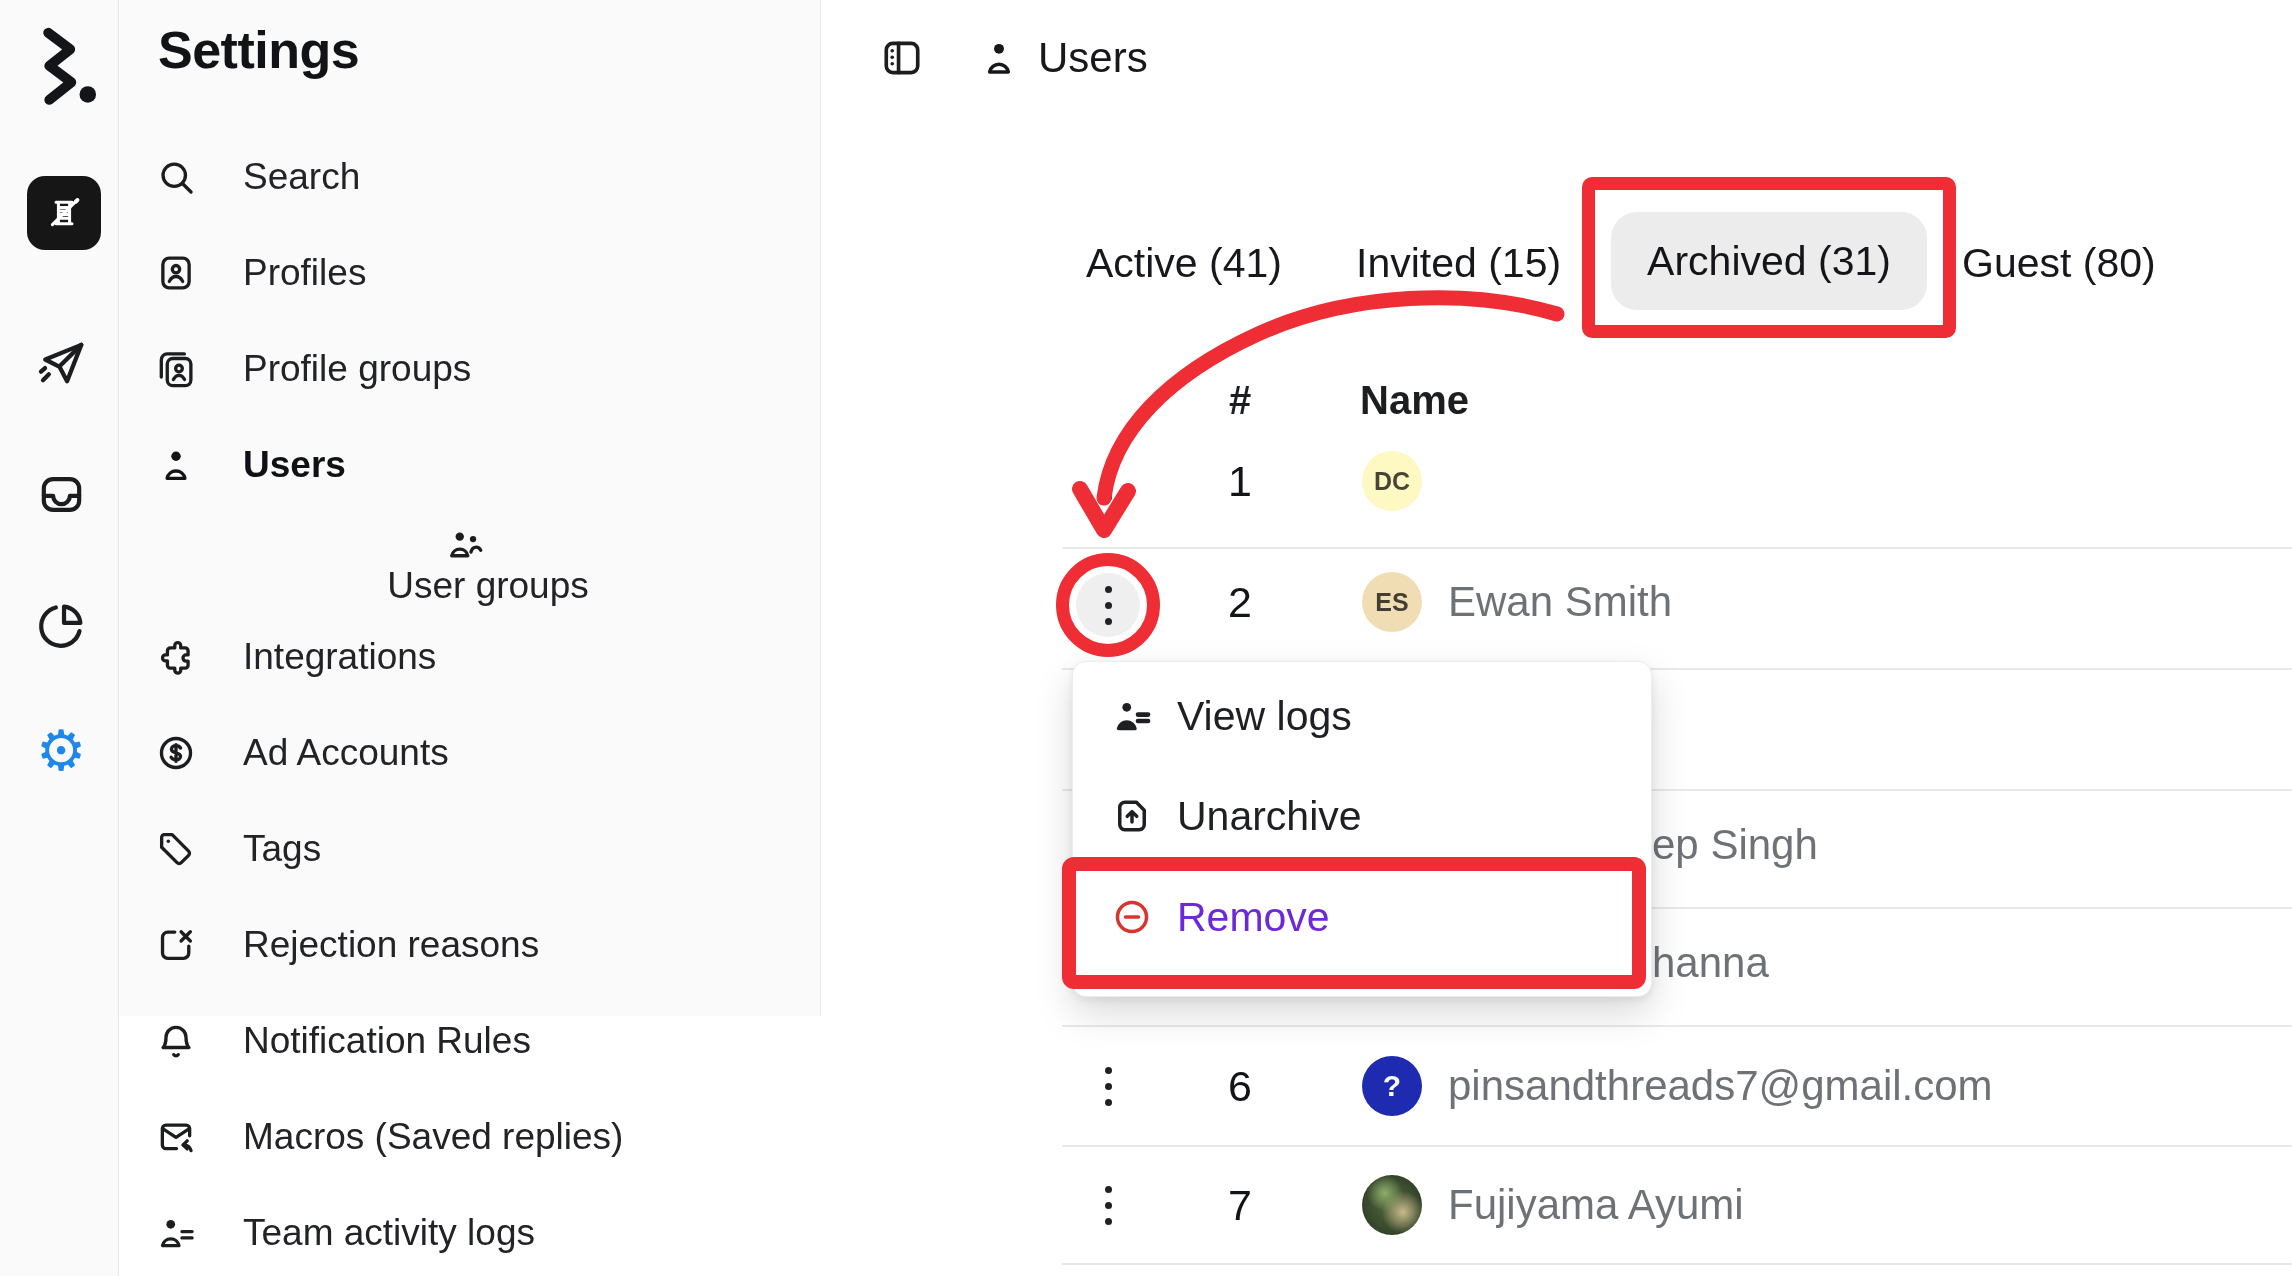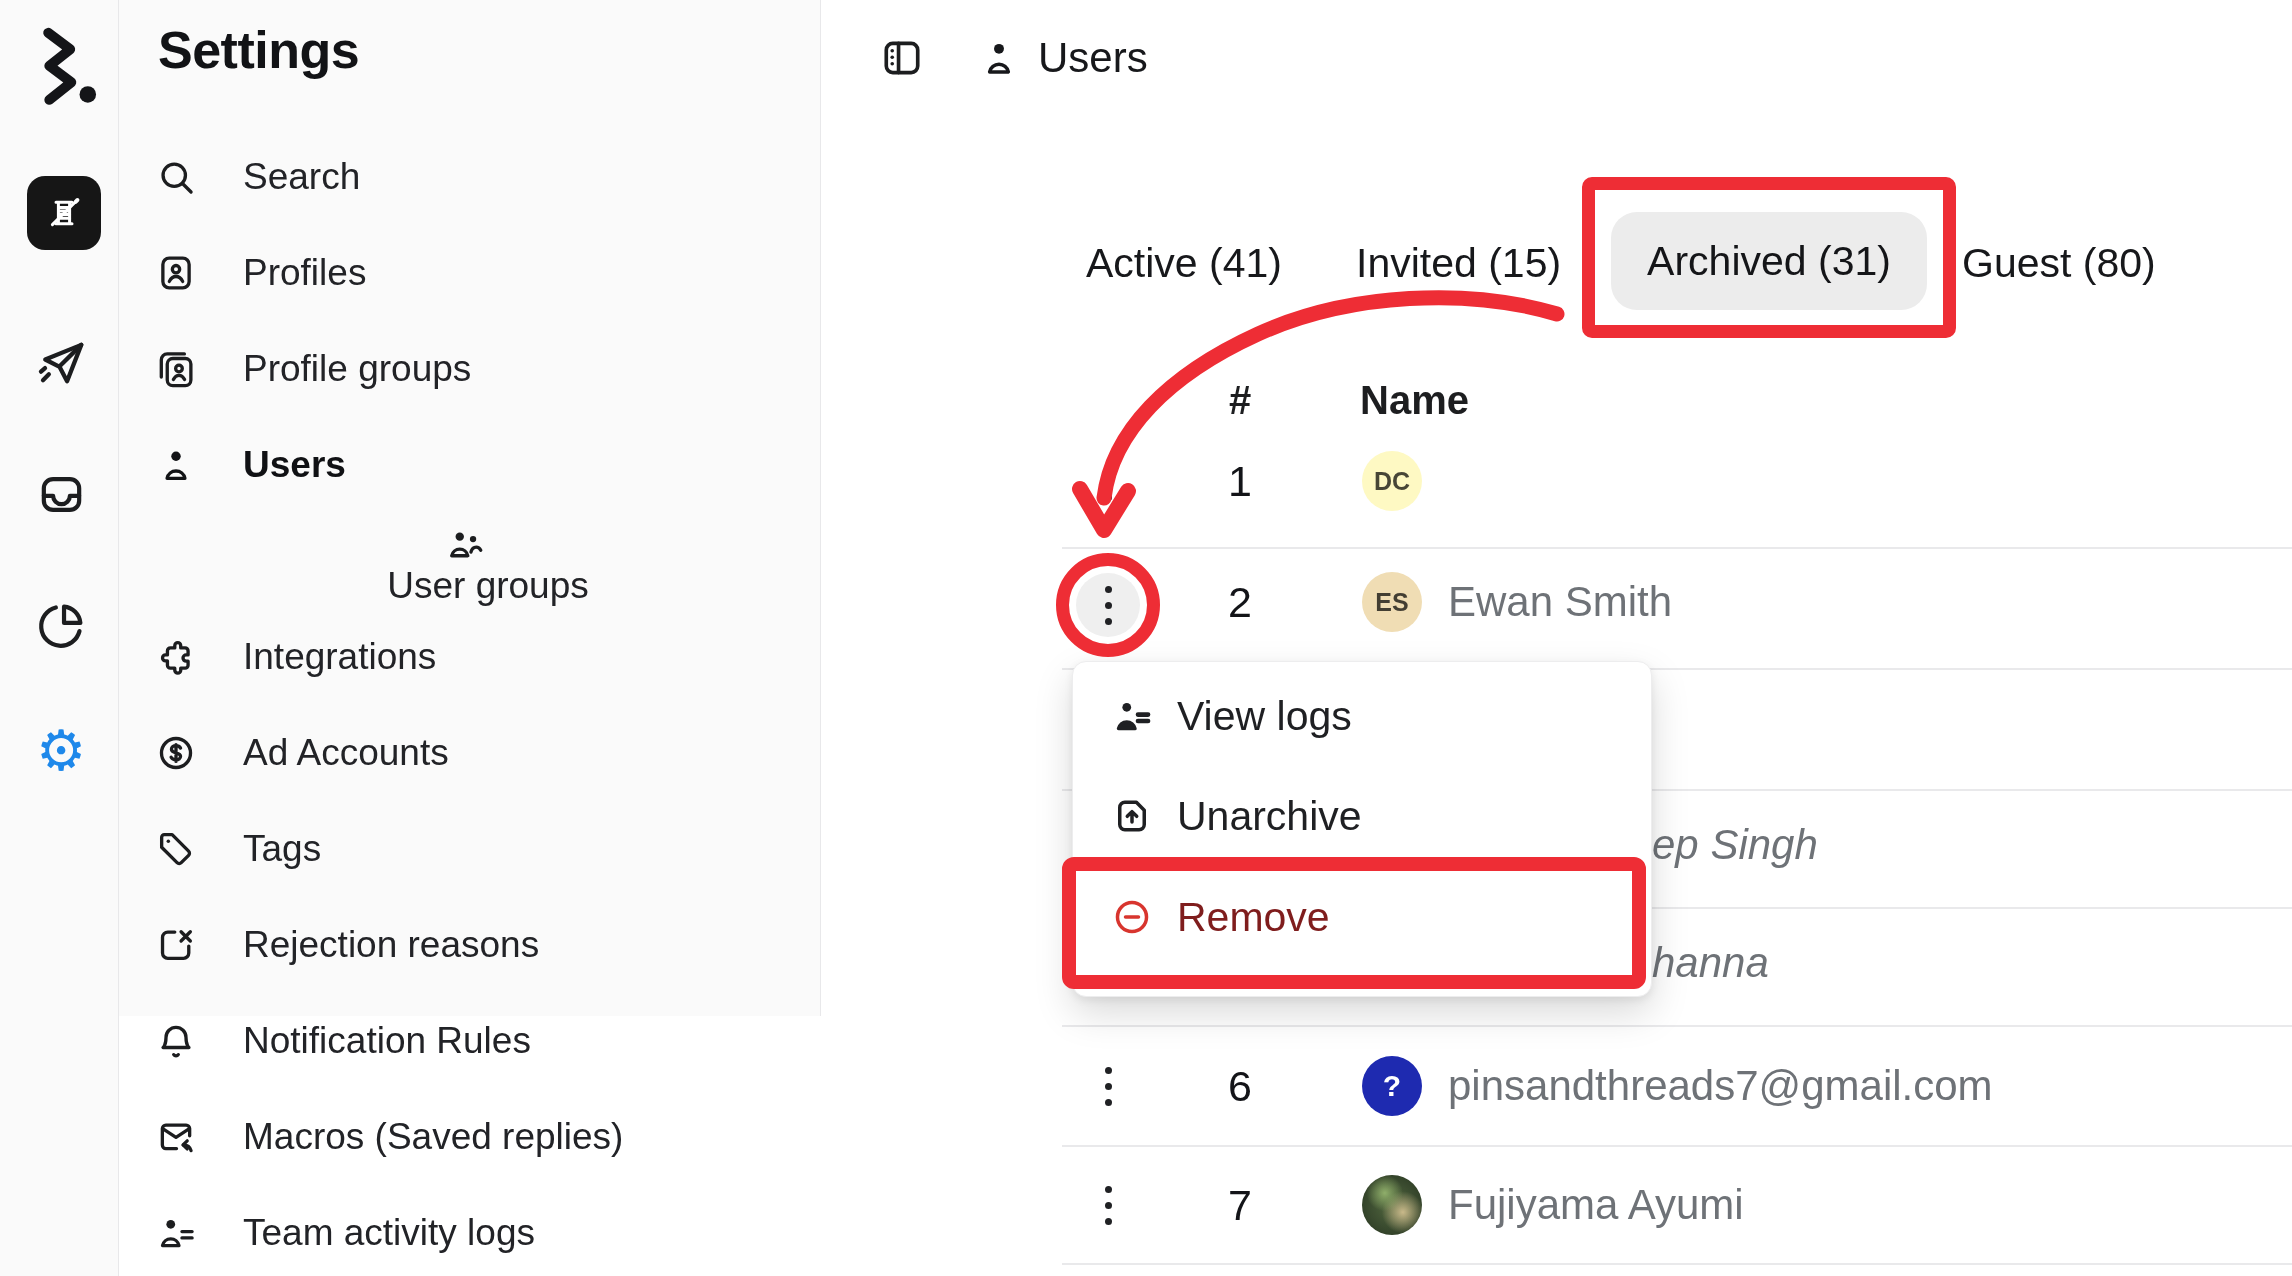--- a/index.html
+++ b/index.html
@@ -33,29 +33,29 @@
   .rownum{width:56px;height:52px;display:flex;align-items:center;justify-content:center;font-size:43px;color:#131418;}
   .avatar{width:60px;height:60px;border-radius:50%;display:flex;align-items:center;justify-content:center;
           font-size:25px;font-weight:700;color:rgba(0,0,0,0.72);}
   .avatar.dc{background:#fef9c3;}
   .avatar.es{background:#f0ddb4;}
   .avatar.qm{background:#1e2ab0;color:#ffffff;font-size:30px;font-weight:600;}
   .avatar.photo{background:radial-gradient(26px 26px at 38% 30%,#8fae6a 0%,rgba(143,174,106,0) 70%),
                 radial-gradient(30px 30px at 68% 62%,#c9b98a 0%,rgba(201,185,138,0) 70%),
                 radial-gradient(circle at 50% 50%,#53683f 0%,#3a4b2f 55%,#26331f 100%);}
   .rname{height:52px;display:flex;align-items:center;font-size:42px;color:#6e7277;white-space:nowrap;}
-  .frag{height:50px;display:flex;align-items:center;font-size:42px;color:#6e7277;white-space:nowrap;font-style:italic;}
+  .frag{height:50px;display:flex;align-items:center;font-size:42px;color:#6e7277;white-space:nowrap;}
   .frag-clip{overflow:hidden;width:11px;height:44px;}
   
   .menu{left:1072px;top:661px;width:578px;height:334px;background:#ffffff;border:1px solid #ededee;border-radius:14px;
         box-shadow:0 16px 38px rgba(0,0,0,0.15),0 3px 9px rgba(0,0,0,0.07);}
   .menu-item{position:absolute;left:0;width:578px;height:88px;display:flex;align-items:center;cursor:pointer;}
   .menu-item .micon{position:absolute;left:38px;width:42px;height:42px;display:flex;align-items:center;justify-content:center;}
   .menu-item .mlabel{position:absolute;left:104px;font-size:41px;color:#1f2023;white-space:nowrap;}
-  .menu-item.danger .mlabel{color:#7f1d1d;}
+  .menu-item.danger .mlabel{color:#6d28d9;}
   
   .anno-rect{border:13px solid #ee2d35;border-radius:10px;box-sizing:border-box;pointer-events:none;}
   .anno-rect.remove{border-width:14px;border-radius:12px;}
   .anno-ring{left:1056px;top:553px;width:104px;height:104px;border:13px solid #ee2d35;border-radius:50%;
              box-sizing:border-box;pointer-events:none;}
   .kebab-bg{left:1076px;top:573px;width:64px;height:64px;border-radius:50%;background:#efefef;}
   svg.lineicon{display:block;}
 </style>
 </head>
 <body>

